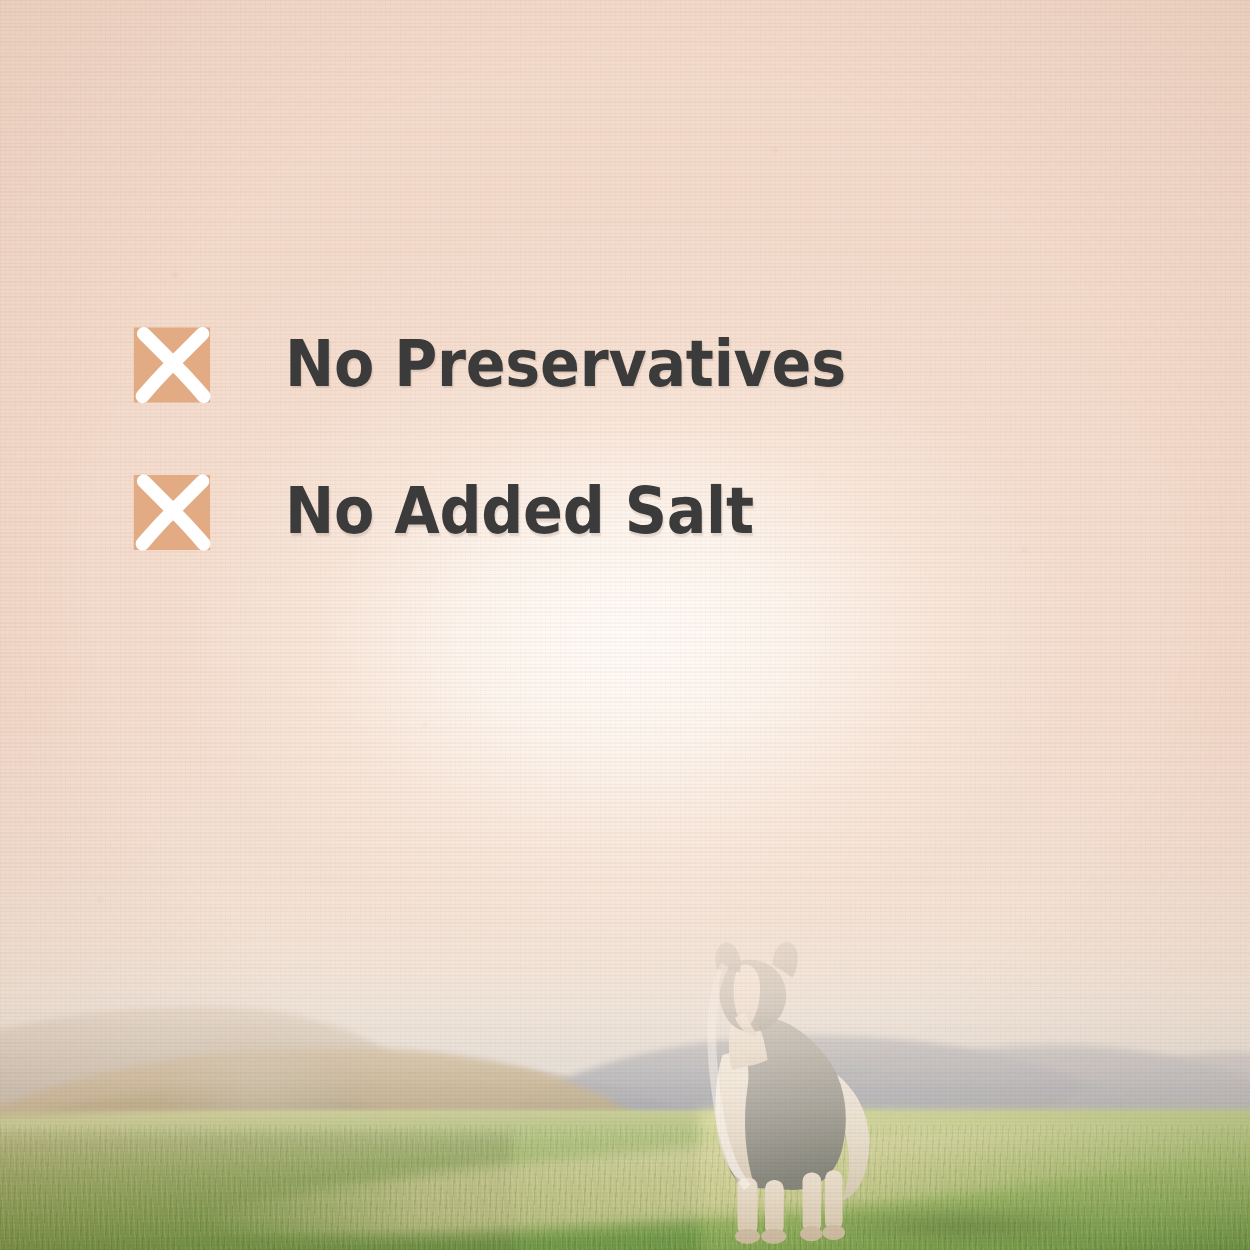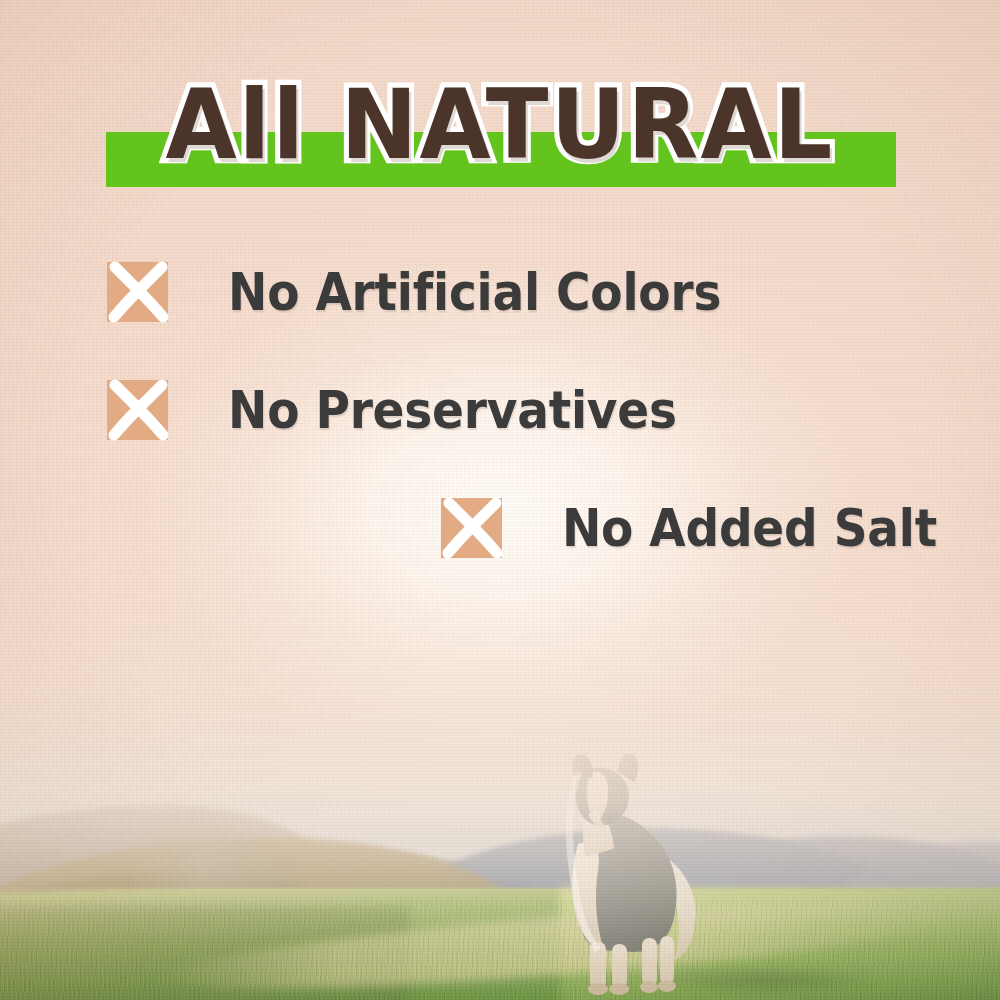--- a/index.html
+++ b/index.html
@@ -261,21 +261,21 @@
   
   .feature-list {
     position:absolute; left:107px; top:262px; width:830px;
   }
   .feature-row {
     display:flex;
     align-items:center;
     height:60px;
     margin-bottom:58px;
   }
-  .feature-row:last-child { margin-bottom:0;justify-content:flex-end; }
+  .feature-row:last-child { margin-bottom:0; }
 
   .xbox {
     position:relative;
     flex:0 0 auto;
     width:61px; height:60px;
     background:#e2ab84;
   }
   .xbox svg {
     position:absolute; left:-4px; top:-4px;
     width:69px; height:68px;
@@ -382,36 +382,23 @@
     </div>
   </div>
 
   <div class="paper-wash"></div>
   <div class="sun-flare"></div>
   <div class="grain"></div>
   <div class="edge-vig"></div>
 
   <div class="content">
 
-    <div class="headline-wrap">
-      <div class="green-banner"></div>
-      <div class="headline">All NATURAL</div>
-    </div>
 
     <div class="feature-list">
 
-      <div class="feature-row">
-        <span class="xbox">
-          <svg viewBox="0 0 69 68" xmlns="http://www.w3.org/2000/svg">
-            <path d="M12 9 C20 17 30 27 38 35 C46 43 54 52 60 59" stroke="#ffffff" stroke-width="11" stroke-linecap="round" fill="none"></path>
-            <path d="M59 9 C51 17 41 27 33 35 C25 43 17 52 11 59" stroke="#ffffff" stroke-width="11" stroke-linecap="round" fill="none"></path>
-          </svg>
-        </span>
-        <span class="feature-label">No Artificial Colors</span>
-      </div>
 
 
       <div class="feature-row">
         <span class="xbox">
           <svg viewBox="0 0 69 68" xmlns="http://www.w3.org/2000/svg">
             <path d="M12 9 C20 17 30 27 38 35 C46 43 54 52 60 59" stroke="#ffffff" stroke-width="11" stroke-linecap="round" fill="none"></path>
             <path d="M59 9 C51 17 41 27 33 35 C25 43 17 52 11 59" stroke="#ffffff" stroke-width="11" stroke-linecap="round" fill="none"></path>
           </svg>
         </span>
         <span class="feature-label">No Preservatives</span>

